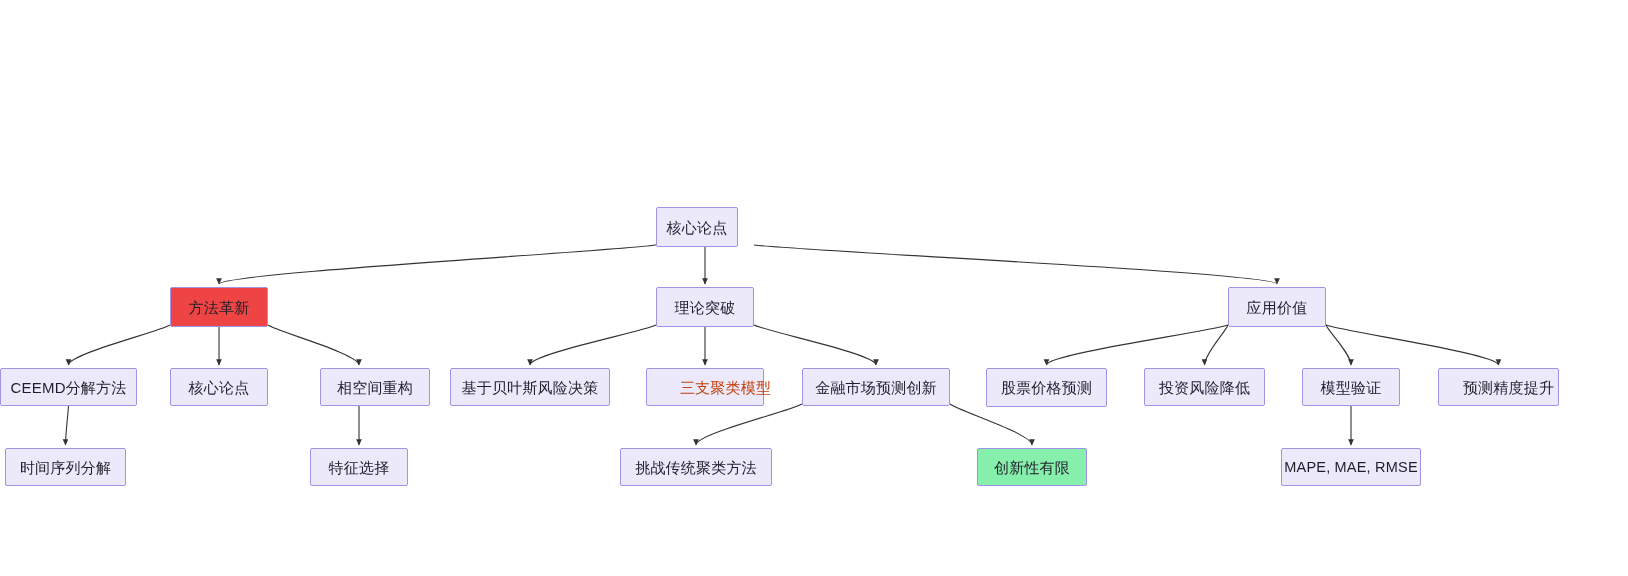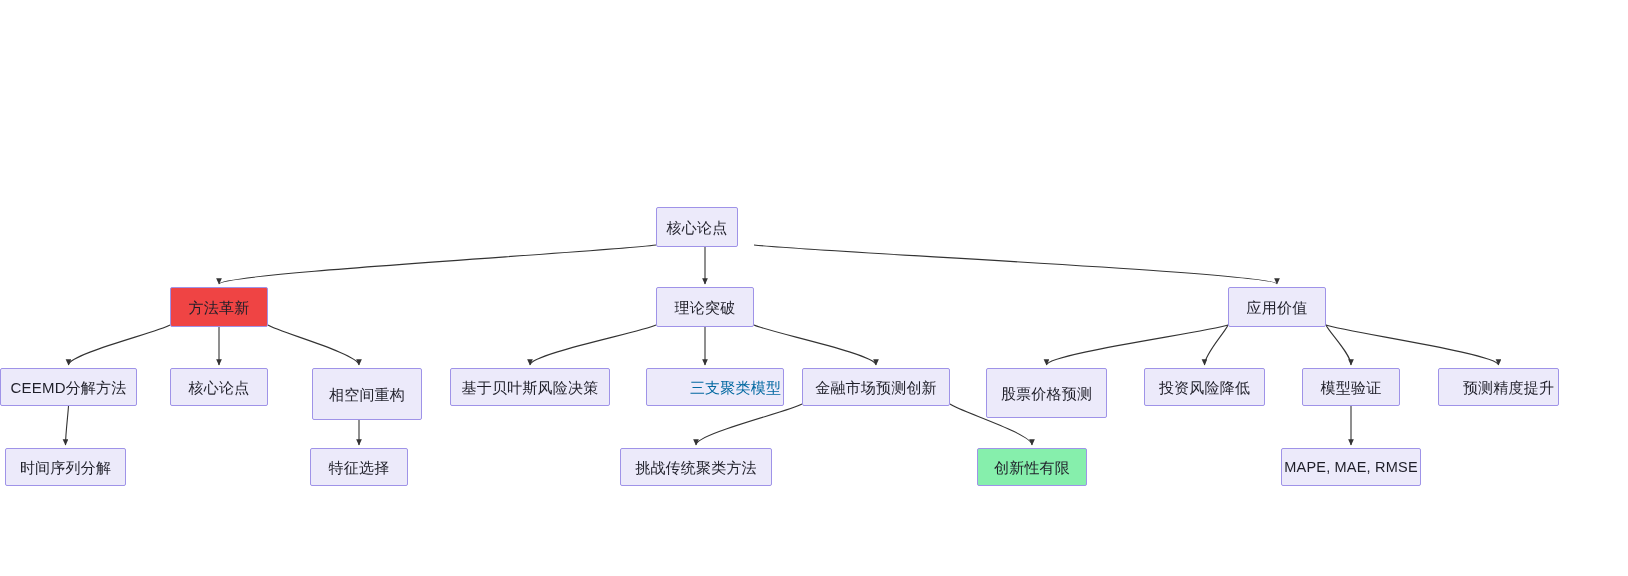--- a/index.html
+++ b/index.html
@@ -92,33 +92,33 @@
       </div>
       <div class="node" style="left: 1228px; top: 287px; width: 98px; height: 40px; background: rgb(236, 234, 250); border-color: rgb(159, 147, 232); color: rgb(31, 31, 41);">
         <span class="node-label">应用价值</span>
       </div>
       <div class="node" style="left: 0px; top: 368px; width: 137px; height: 38px; background: rgb(236, 234, 250); border-color: rgb(159, 147, 232); color: rgb(31, 31, 41);">
         <span class="node-label">CEEMD分解方法</span>
       </div>
       <div class="node" style="left: 170px; top: 368px; width: 98px; height: 38px; background: rgb(236, 234, 250); border-color: rgb(159, 147, 232); color: rgb(31, 31, 41);">
         <span class="node-label">核心论点</span>
       </div>
-      <div class="node" style="left: 312px; top: 368px; width: 110px; height: 52px; background: rgb(236, 234, 250); border-color: rgb(159, 147, 232); color: rgb(31, 31, 41);">
+      <div class="node" style="left: 320px; top: 368px; width: 110px; height: 38px; background: rgb(236, 234, 250); border-color: rgb(159, 147, 232); color: rgb(31, 31, 41);">
         <span class="node-label">相空间重构</span>
       </div>
       <div class="node" style="left: 450px; top: 368px; width: 160px; height: 38px; background: rgb(236, 234, 250); border-color: rgb(159, 147, 232); color: rgb(31, 31, 41);">
         <span class="node-label">基于贝叶斯风险决策</span>
       </div>
-      <div class="node" style="left: 646px; top: 368px; width: 138px; height: 38px; background: rgb(236, 234, 250); border-color: rgb(159, 147, 232); color: #0369a1; padding-left: 41px;">
+      <div class="node" style="left: 646px; top: 368px; width: 118px; height: 38px; background: rgb(236, 234, 250); border-color: rgb(159, 147, 232); color: #c2410c; padding-left: 41px;">
         <span class="node-label">三支聚类模型</span>
       </div>
       <div class="node" style="left: 802px; top: 368px; width: 148px; height: 38px; background: rgb(236, 234, 250); border-color: rgb(159, 147, 232); color: rgb(31, 31, 41); text-align: center;">
         <span class="node-label">金融市场预测创新</span>
       </div>
-      <div class="node" style="left: 986px; top: 368px; width: 121px; height: 50px; background: rgb(236, 234, 250); border-color: rgb(159, 147, 232); color: rgb(31, 31, 41);">
+      <div class="node" style="left: 986px; top: 368px; width: 121px; height: 39px; background: rgb(236, 234, 250); border-color: rgb(159, 147, 232); color: rgb(31, 31, 41);">
         <span class="node-label">股票价格预测</span>
       </div>
       <div class="node" style="left: 1144px; top: 368px; width: 121px; height: 38px; background: rgb(236, 234, 250); border-color: rgb(159, 147, 232); color: rgb(31, 31, 41);">
         <span class="node-label">投资风险降低</span>
       </div>
       <div class="node" style="left: 1302px; top: 368px; width: 98px; height: 38px; background: rgb(236, 234, 250); border-color: rgb(159, 147, 232); color: rgb(31, 31, 41);">
         <span class="node-label">模型验证</span>
       </div>
       <div class="node" style="left: 1438px; top: 368px; width: 121px; height: 38px; background: rgb(236, 234, 250); border-color: rgb(159, 147, 232); color: rgb(31, 31, 41); padding-left: 20px;">
         <span class="node-label">预测精度提升</span>

